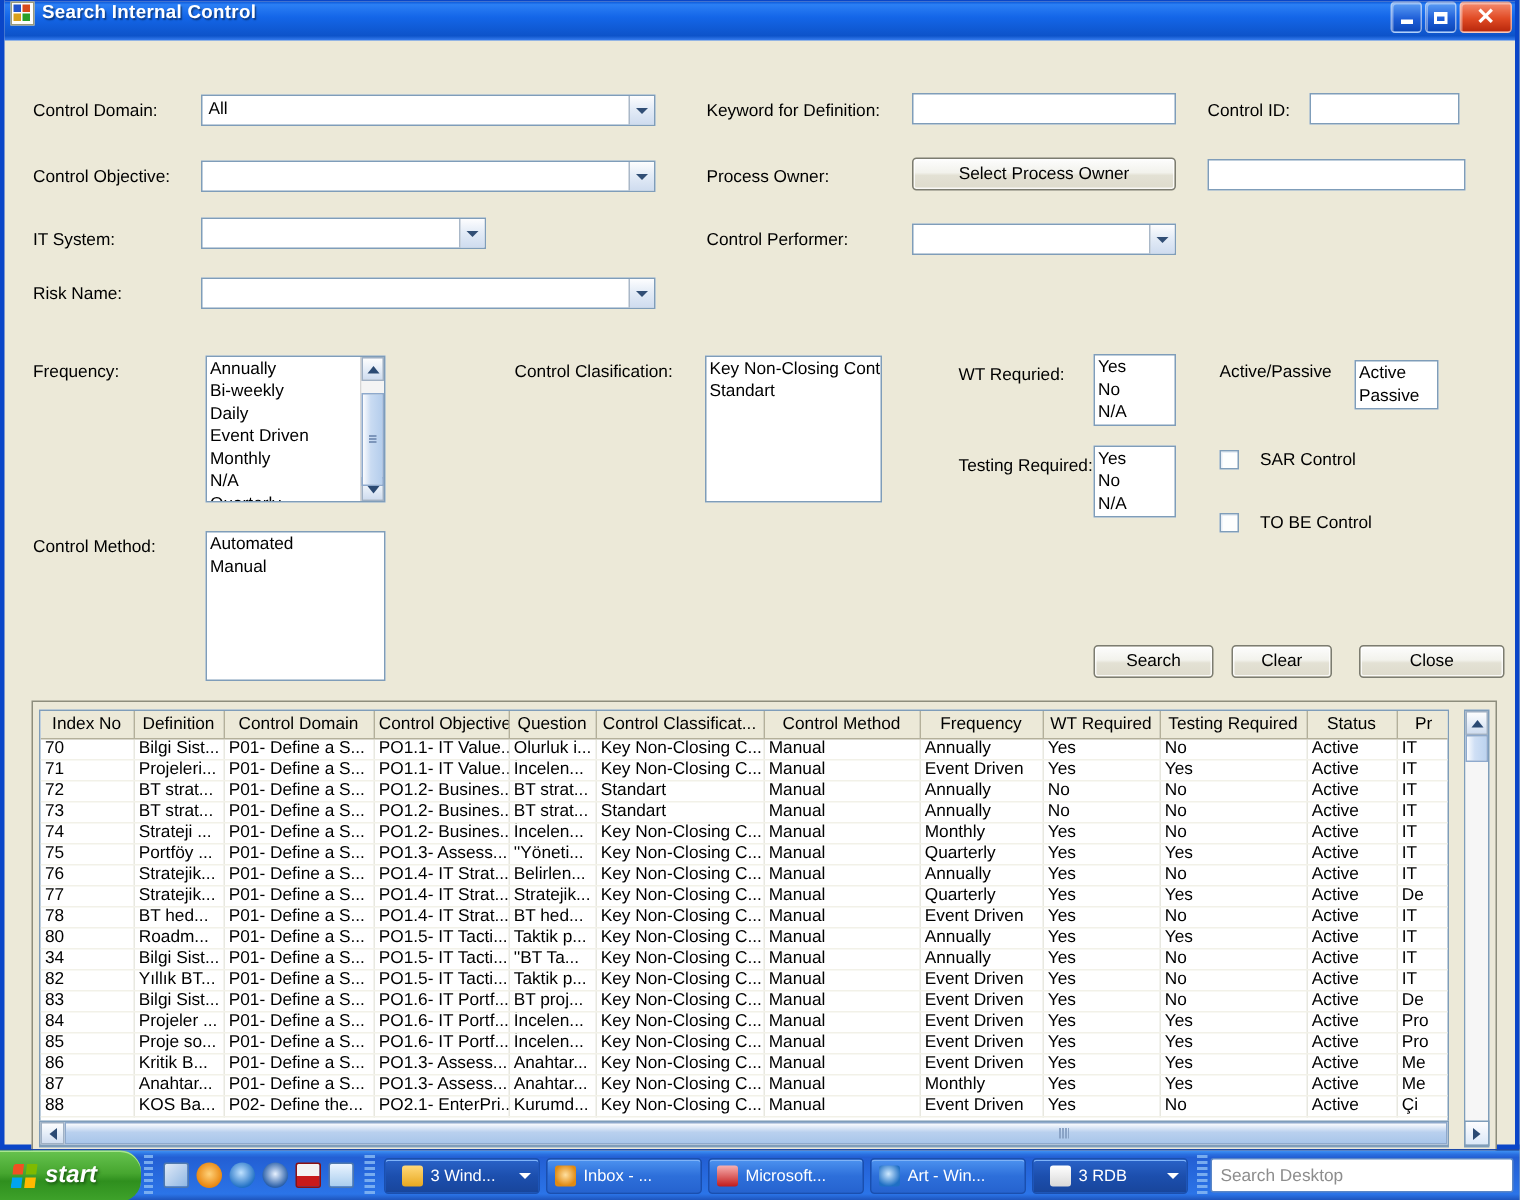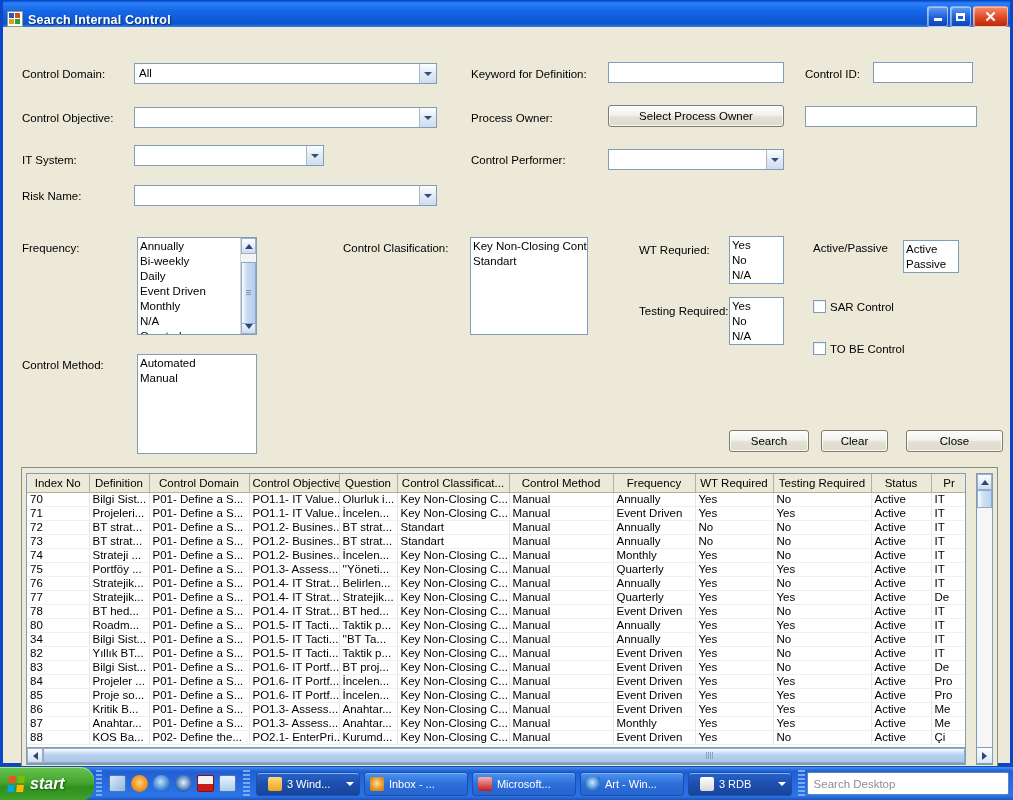--- a/index.html
+++ b/index.html
@@ -18,21 +18,21 @@
     width: 1013px; height: 766px;
     background: #ece9d8;
     border: 3px solid #0a46c8;
     border-top: none;
     display: flex; flex-direction: column;
   }
   #titlebar {
     height: 27px; flex: 0 0 27px;
     background: linear-gradient(to bottom,
        #0a56d6 0%, #2b7ff5 8%, #1466e8 40%, #0d53c9 88%, #3a7ff0 100%);
-    display: flex; align-items: flex-end;
+    display: flex; align-items: flex-start;
     padding: 0 2px 0 4px;
     border-top: 1px solid #0a46c8;
   }
   #titlebar .app-icon {
     width: 16px; height: 16px; margin-right: 5px;
     position: relative; flex: 0 0 16px;
     background: #fdfdfd; border: 1px solid #9a9a7a;
   }
   #titlebar .app-icon::before {
     content: ""; position: absolute; left: 1px; top: 1px;
@@ -127,21 +127,21 @@
     position: absolute; left: 0; right: 0; top: 8px; height: 62px;
     background: linear-gradient(to right,#fbfcfe,#c9dbf2 40%,#b4cdec);
     border: 1px solid #8ea9cc;
   }
   .lb-thumb::after {
     content: ""; position: absolute; left: 4px; right: 4px; top: 50%;
     margin-top: -3px; height: 6px;
     background: repeating-linear-gradient(to bottom,#7d96bb 0 1px,transparent 1px 2px);
   }
 
-  .chk { position: absolute; display: flex; align-items: center; gap: 4px; }
+  .chk { position: absolute; display: flex; align-items: center; gap: 14px; }
   .chk .box {
     width: 13px; height: 13px; background: #fdfefe;
     border: 1px solid #7f9db9;
     box-shadow: inset 1px 1px 0 #e8eef6;
   }
   .chk span { font-size: 11.5px; color: #000; }
 
   
   #grid-panel {
     position: absolute; left: 18px; top: 440px;

